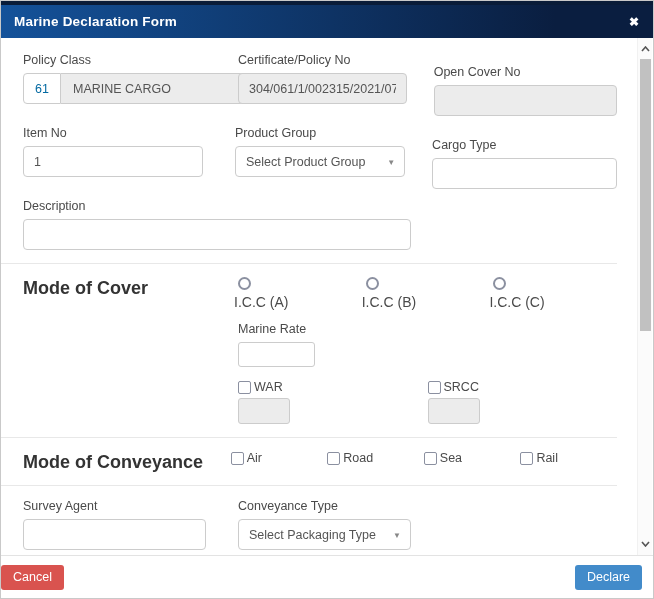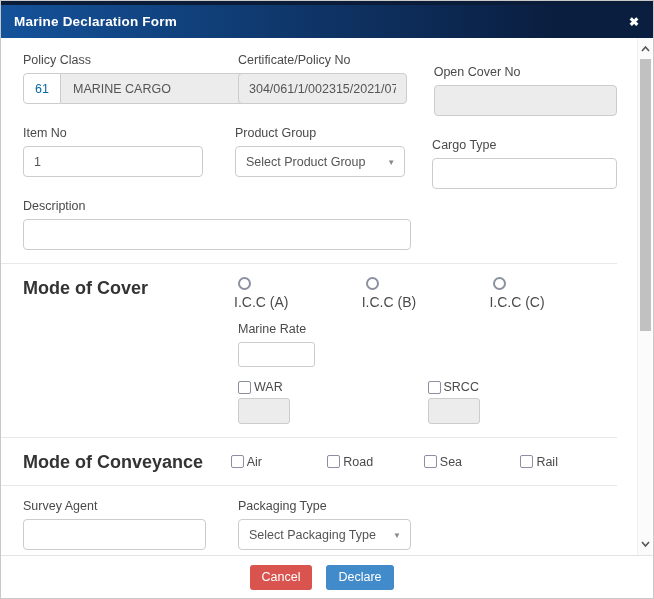--- a/index.html
+++ b/index.html
@@ -83,38 +83,38 @@
   .cb-line { display:flex; align-items:center; cursor:pointer; }
   .checkbox-box {
     display:inline-block; width:13px; height:13px; border:1.5px solid #8b90a0; border-radius:2px;
     background:#fff; margin-right:3px; cursor:pointer; flex:none;
   }
   .cb-text { font-size:12.5px; color:#4a4a4a; }
   .mini-input { display:block; width:52px; height:26px; border:1px solid #ccc; border-radius:3px;
     background:var(--disabled-bg,#ececec); margin-top:4px; outline:none; }
 
   
-  .convey-row { display:flex; align-items:center; }
+  .convey-row { display:flex; align-items:flex-start; }
   .convey-item { width:100px; }
 
   
   .scrollbar {
     position:absolute; top:37px; right:1px; width:15px; height:517px;
     background:#fbfbfb; border-left:1px solid #f1f1f1;
   }
   .scroll-arrow { position:absolute; left:0; width:100%; height:14px; display:flex;
     align-items:center; justify-content:center; cursor:pointer; }
   .scroll-arrow.up { top:4px; }
   .scroll-arrow.down { bottom:4px; }
   .scroll-thumb { position:absolute; top:21px; left:2px; width:11px; height:272px;
     background:#c1c1c1; cursor:pointer; }
 
   
   .modal-footer {
-    height:43px; display:flex; align-items:center; justify-content:center;
+    height:43px; display:flex; align-items:center; justify-content:space-between;
     gap:14px; padding-right:11px; background:#fff;
   }
   .btn { border:none; border-radius:3px; color:#fff; font-size:12.5px;
     font-family:"Liberation Sans", sans-serif; padding:6px 12px; cursor:pointer; line-height:1.1; }
   .btn-cancel { background:var(--cancel-bg,#d9534f); }
   .btn-declare { background:var(--declare-bg,#428bca); }
 </style>
 </head>
 <body>
 
@@ -245,21 +245,21 @@
     </div>
 
     <div class="divider"></div>
 
     <div class="row" style="margin-bottom:0;">
       <div class="col1">
         <span class="lbl">Survey Agent</span>
         <input class="txt" value="" style="">
       </div>
       <div class="col2">
-        <span class="lbl">Packaging Type</span>
+        <span class="lbl">Conveyance Type</span>
         <div class="select">
           <span>Select Packaging Type</span>
           <span class="caret">▼</span>
         </div>
       </div>
     </div>
 
     <div class="divider"></div>
 
     <div class="row" style="margin-bottom:0;">

